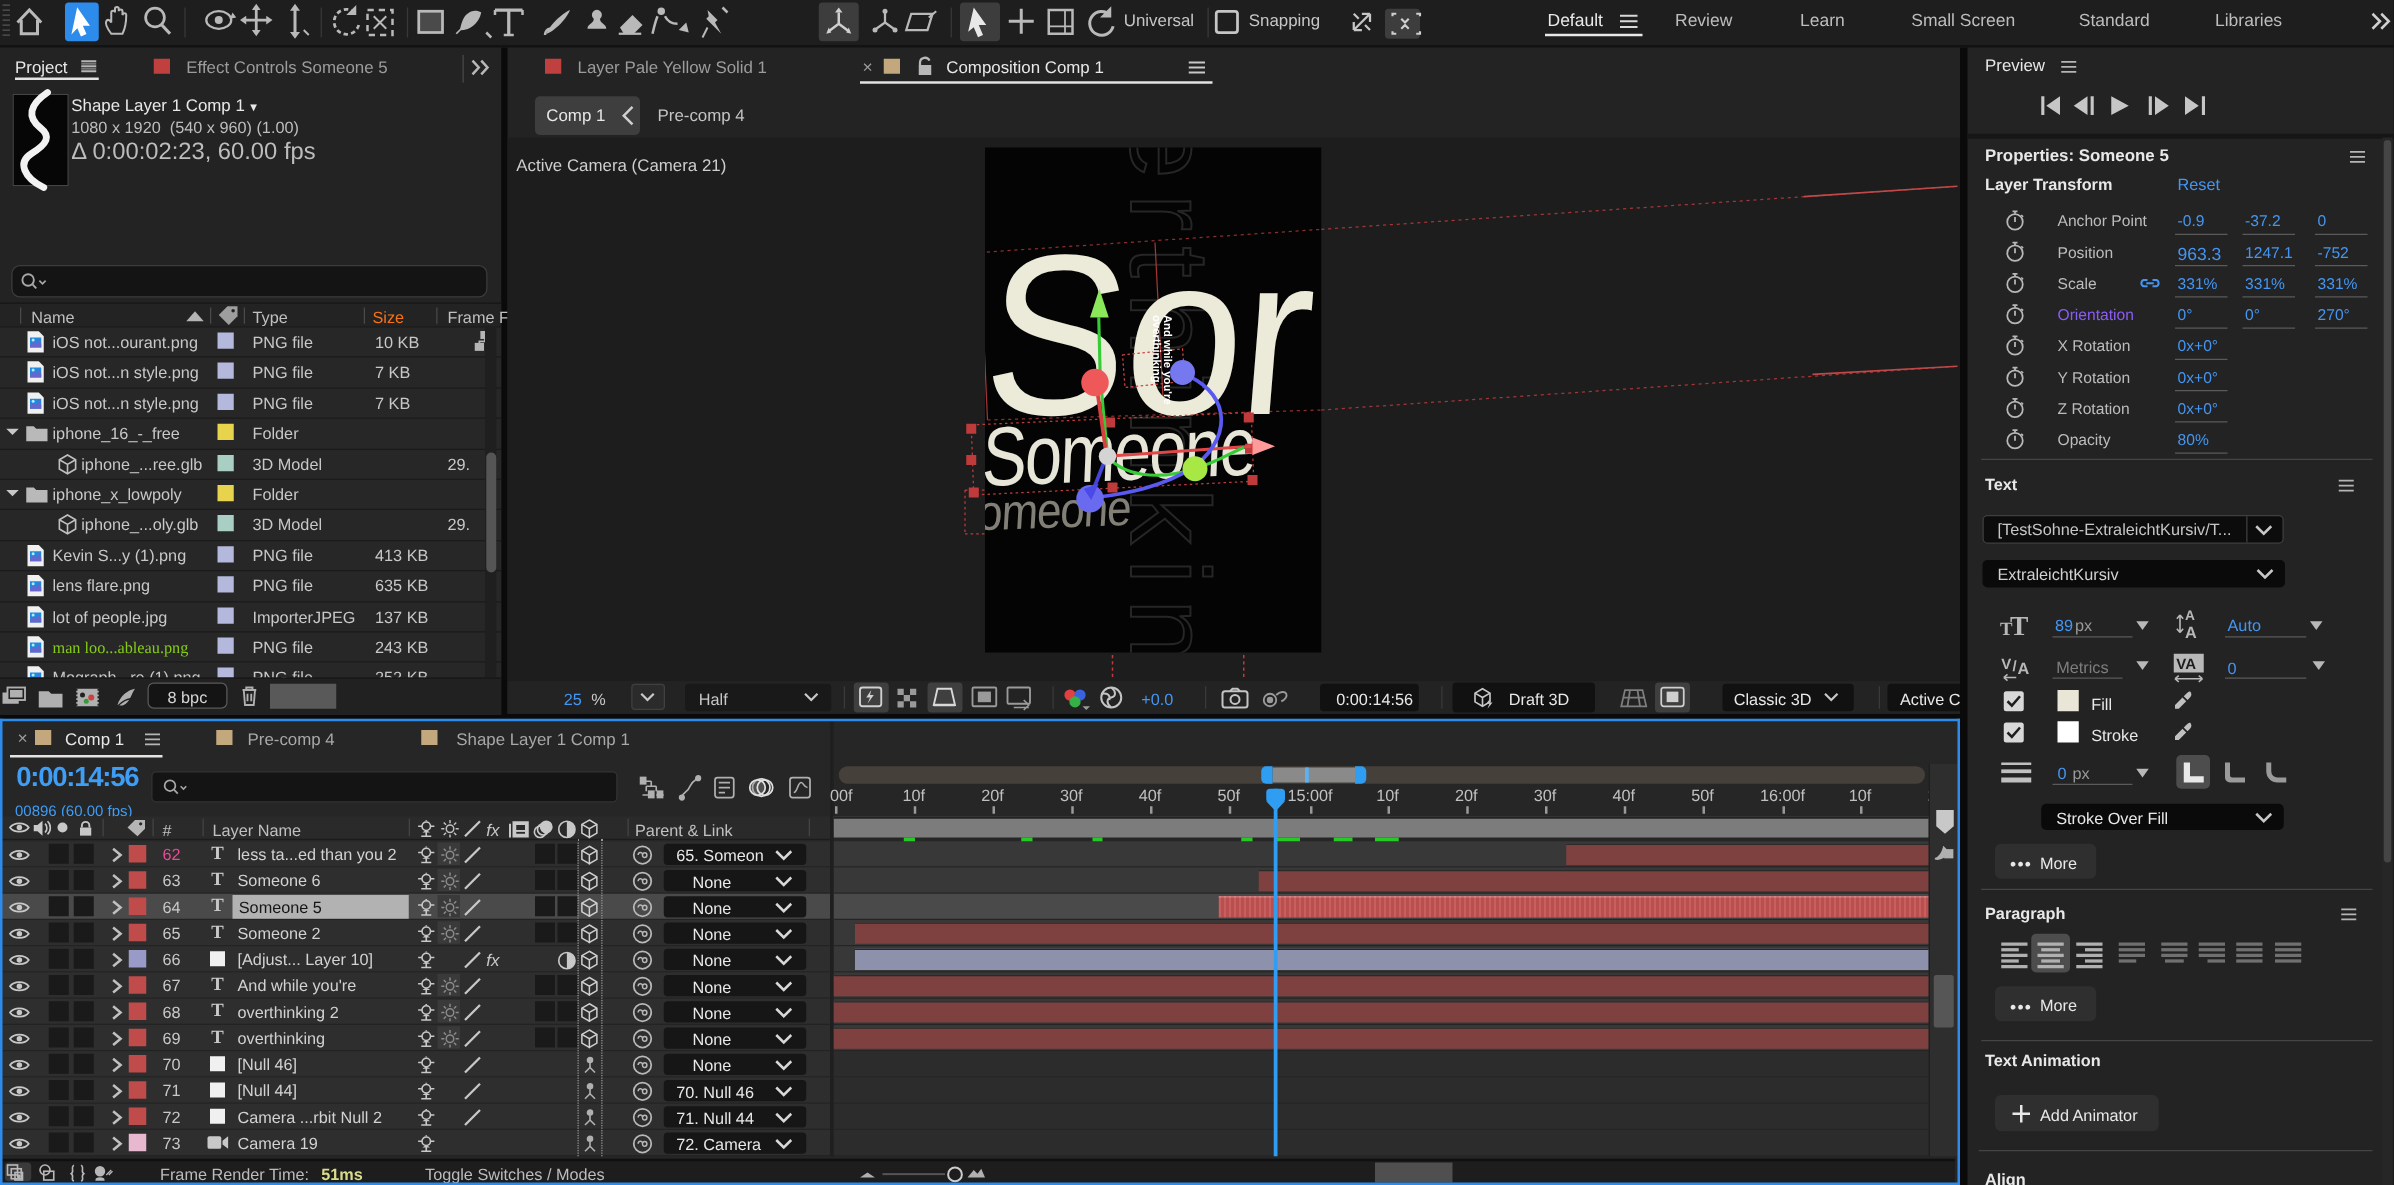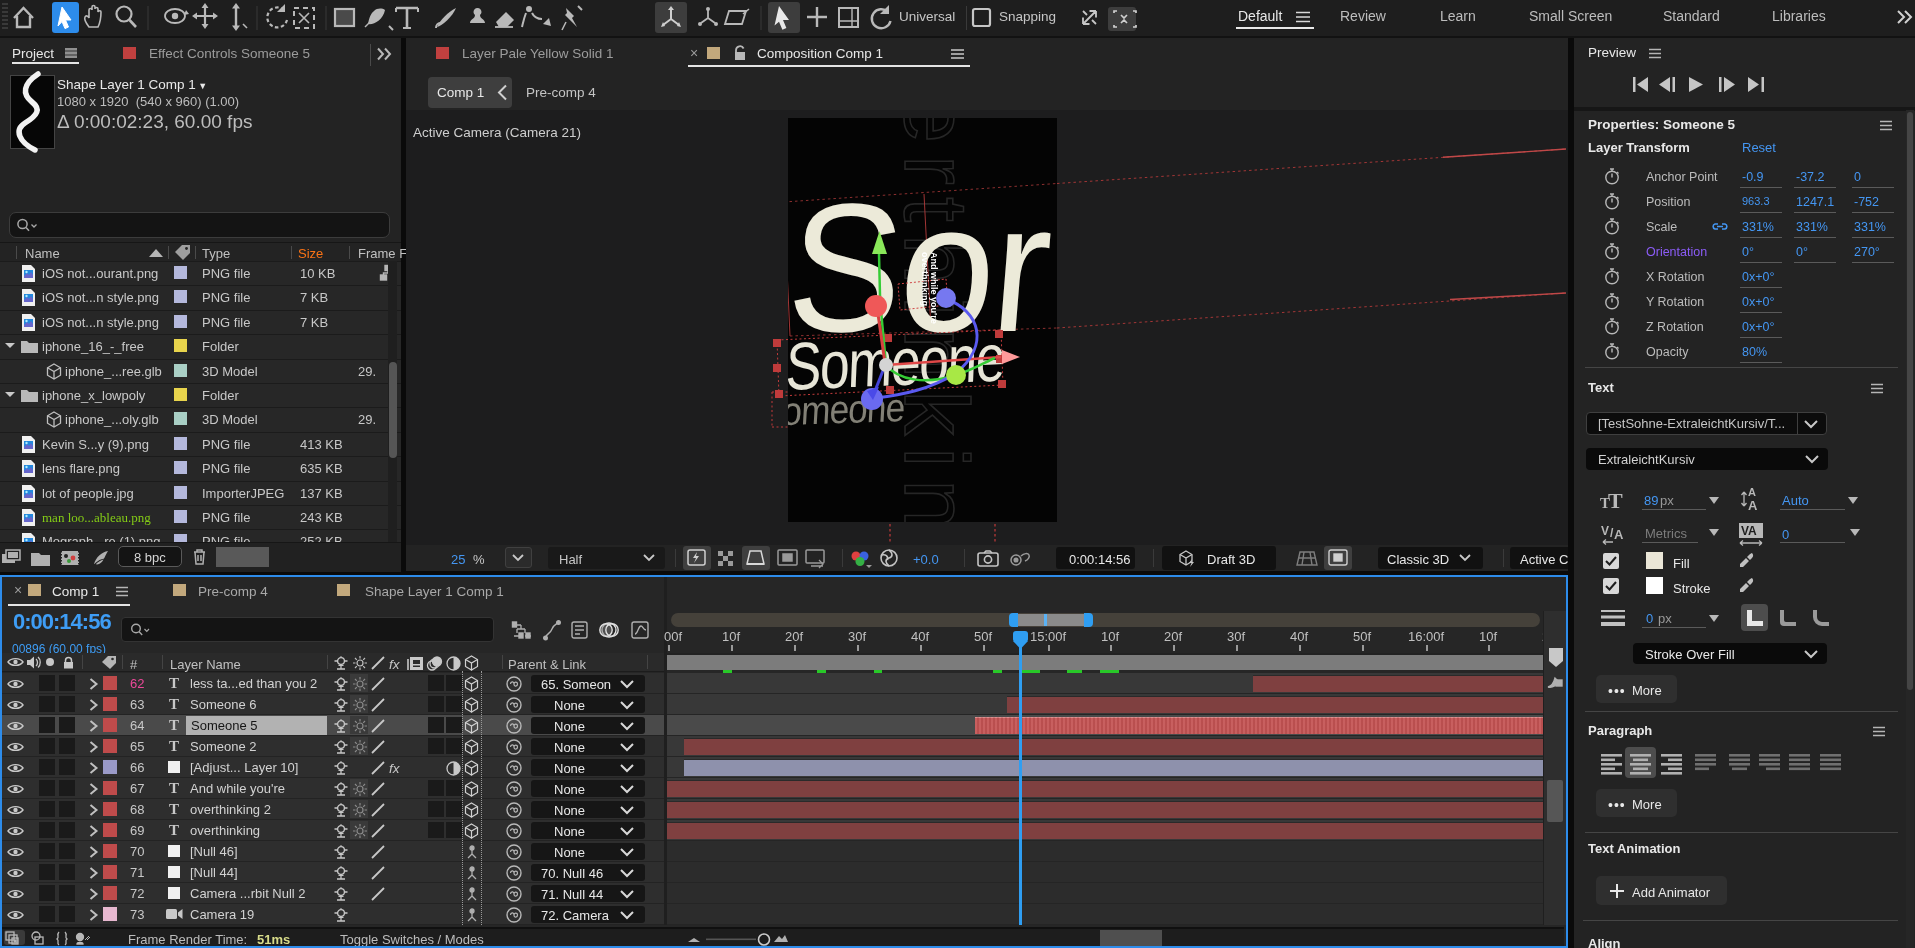--- a/index.html
+++ b/index.html
@@ -267,21 +267,21 @@
 <div class="chip" style="left:174px;top:151px;background:#a9cfc5;"></div>
 <div class="txt" style="left:202px;top:152px;color:#c8c8c8;">3D Model</div>
 <div class="txt" style="left:358px;top:152px;color:#c8c8c8;">29.</div>
 <div class="abs" style="left:0;top:171px;width:401px;height:1px;background:#1b1b1b;"></div>
 <svg class="abs" style="left:21px;top:175px" width="15" height="17">
         <path d="M1 0h9l4 4v13H1z" fill="#f0f0f0"></path>
         <rect x="3" y="5" width="9" height="8" fill="#2288dd"></rect>
         <path d="M3 11l3-3 2 2 2-3 2 3v3H3z" fill="#66c"></path>
         <circle cx="5.5" cy="7" r="1.2" fill="#aef"></circle>
       </svg>
-<div class="txt" style="left:42px;top:177px;color:#c8c8c8;">Kevin S...y (9).png</div>
+<div class="txt" style="left:42px;top:177px;color:#c8c8c8;">Kevin S...y (1).png</div>
 <div class="chip" style="left:174px;top:176px;background:#b4b8dc;"></div>
 <div class="txt" style="left:202px;top:177px;color:#c8c8c8;">PNG file</div>
 <div class="txt" style="left:300px;top:177px;color:#c8c8c8;">413 KB</div>
 <div class="abs" style="left:0;top:195px;width:401px;height:1px;background:#1b1b1b;"></div>
 <svg class="abs" style="left:21px;top:199px" width="15" height="17">
         <path d="M1 0h9l4 4v13H1z" fill="#f0f0f0"></path>
         <rect x="3" y="5" width="9" height="8" fill="#2288dd"></rect>
         <path d="M3 11l3-3 2 2 2-3 2 3v3H3z" fill="#66c"></path>
         <circle cx="5.5" cy="7" r="1.2" fill="#aef"></circle>
       </svg>
@@ -574,21 +574,21 @@
 <div class="txt blue" style="left:222px;top:133px;font-size:12.5px;">-37.2</div>
 <div class="uline" style="left:220px;top:149px;width:42px;background:#5a5a5a;"></div>
 <div class="txt blue" style="left:280px;top:133px;font-size:12.5px;">0</div>
 <div class="uline" style="left:278px;top:149px;width:42px;background:#5a5a5a;"></div>
 <svg class="abs" style="left:30px;top:155px" width="16" height="17" fill="none" stroke="#b8b8b8" stroke-width="1.4">
       <circle cx="8" cy="9.5" r="6.2"></circle>
       <path d="M8 9.5V5.5M6 1h4M8 1v2"></path>
       <path d="M13 4l1.5 1.5" stroke-width="1.2"></path>
     </svg>
 <div class="txt" style="left:72px;top:158px;color:#bcbcbc;font-size:12.5px;">Position</div>
-<div class="txt blue" style="left:168px;top:158px;font-size:11px;">963.3</div>
+<div class="txt blue" style="left:168px;top:158px;font-size:14px;">963.3</div>
 <div class="uline" style="left:166px;top:174px;width:42px;background:#5a5a5a;"></div>
 <div class="txt blue" style="left:222px;top:158px;font-size:12.5px;">1247.1</div>
 <div class="uline" style="left:220px;top:174px;width:42px;background:#5a5a5a;"></div>
 <div class="txt blue" style="left:280px;top:158px;font-size:12.5px;">-752</div>
 <div class="uline" style="left:278px;top:174px;width:42px;background:#5a5a5a;"></div>
 <svg class="abs" style="left:30px;top:180px" width="16" height="17" fill="none" stroke="#b8b8b8" stroke-width="1.4">
       <circle cx="8" cy="9.5" r="6.2"></circle>
       <path d="M8 9.5V5.5M6 1h4M8 1v2"></path>
       <path d="M13 4l1.5 1.5" stroke-width="1.2"></path>
     </svg>

